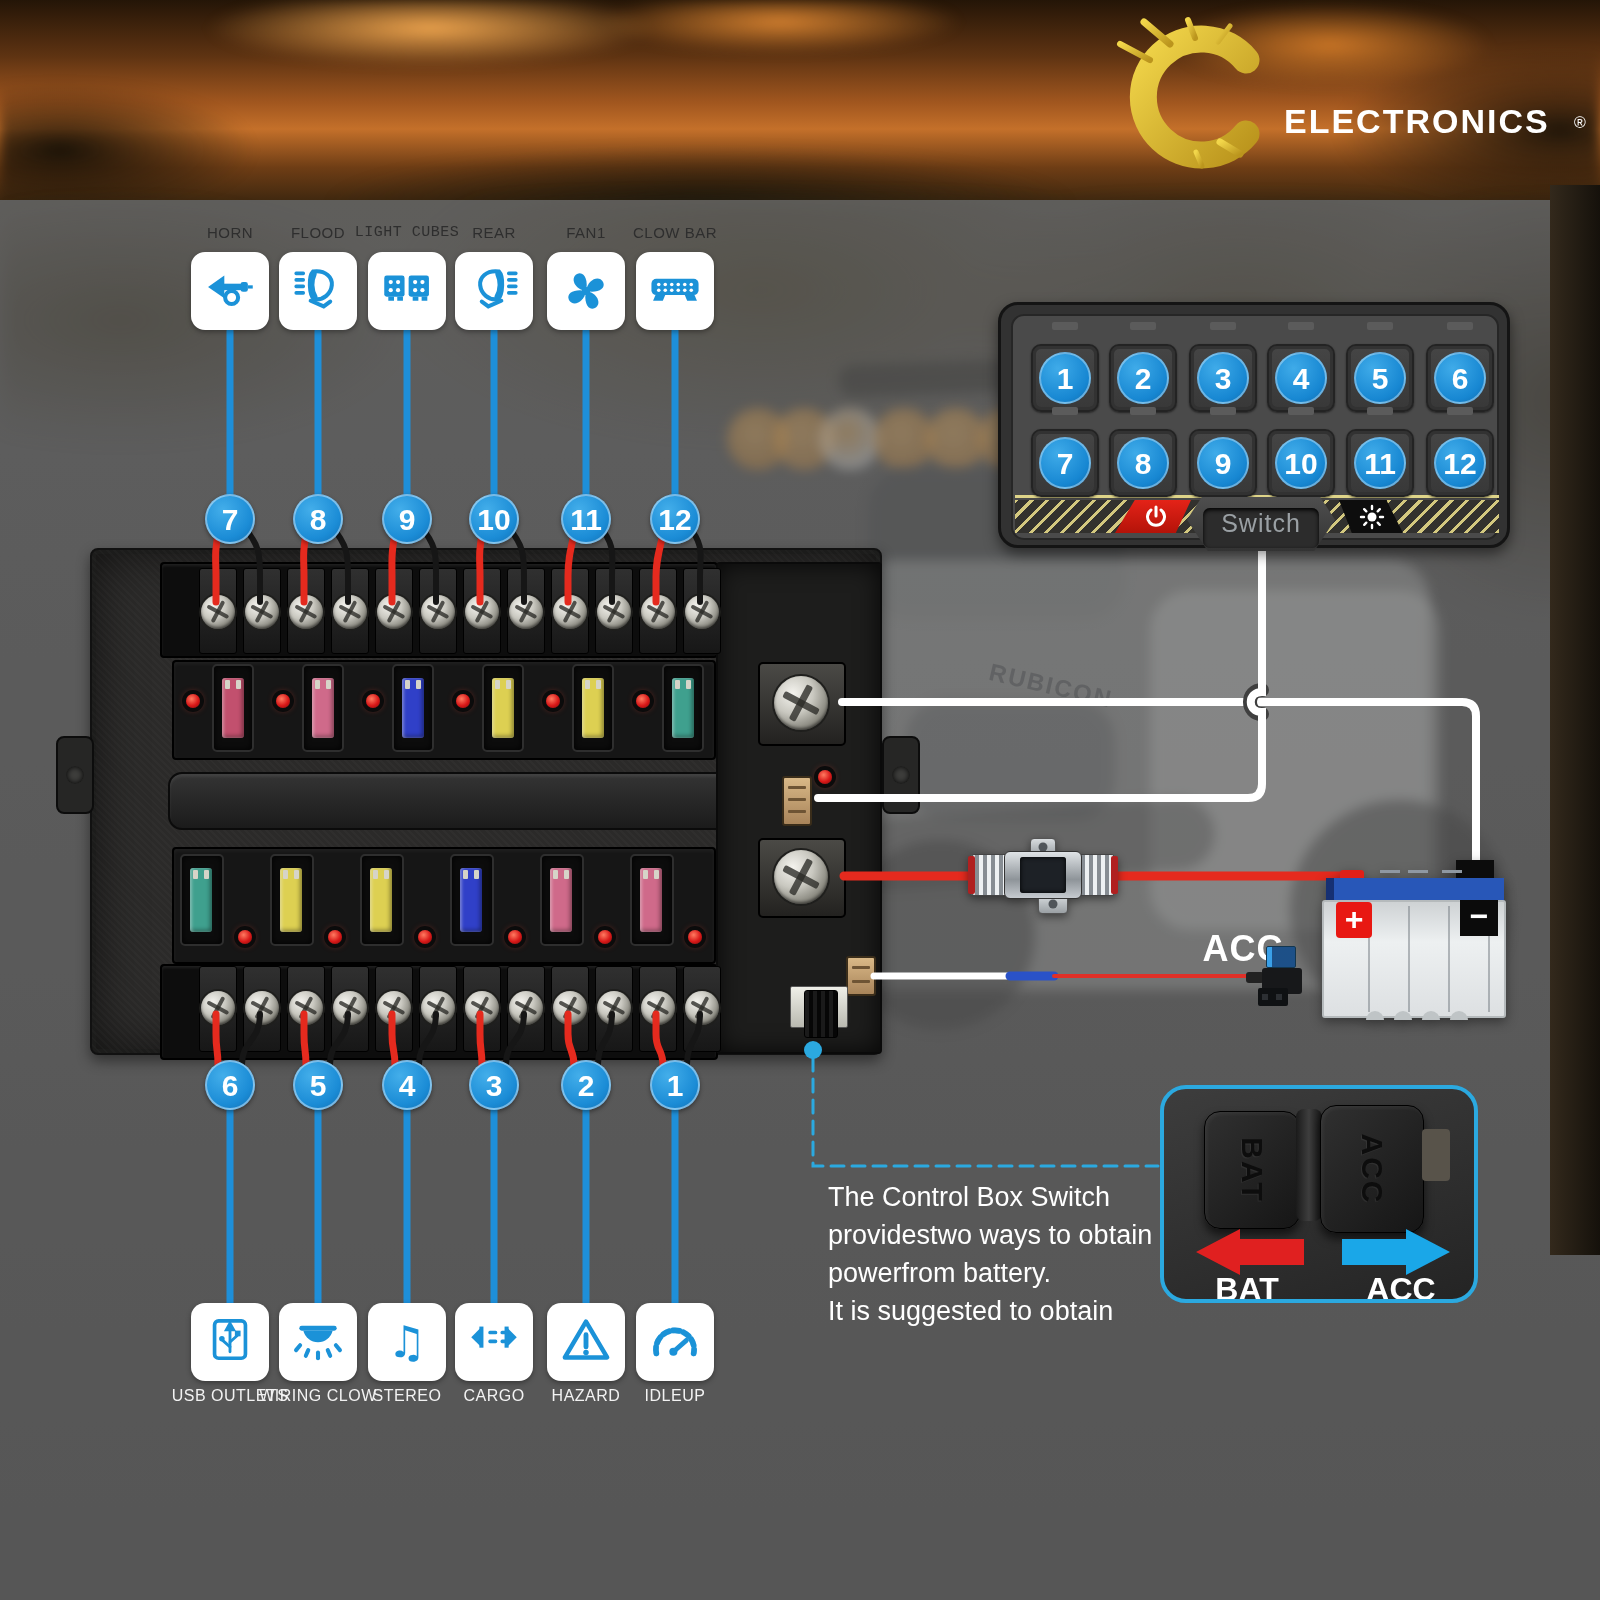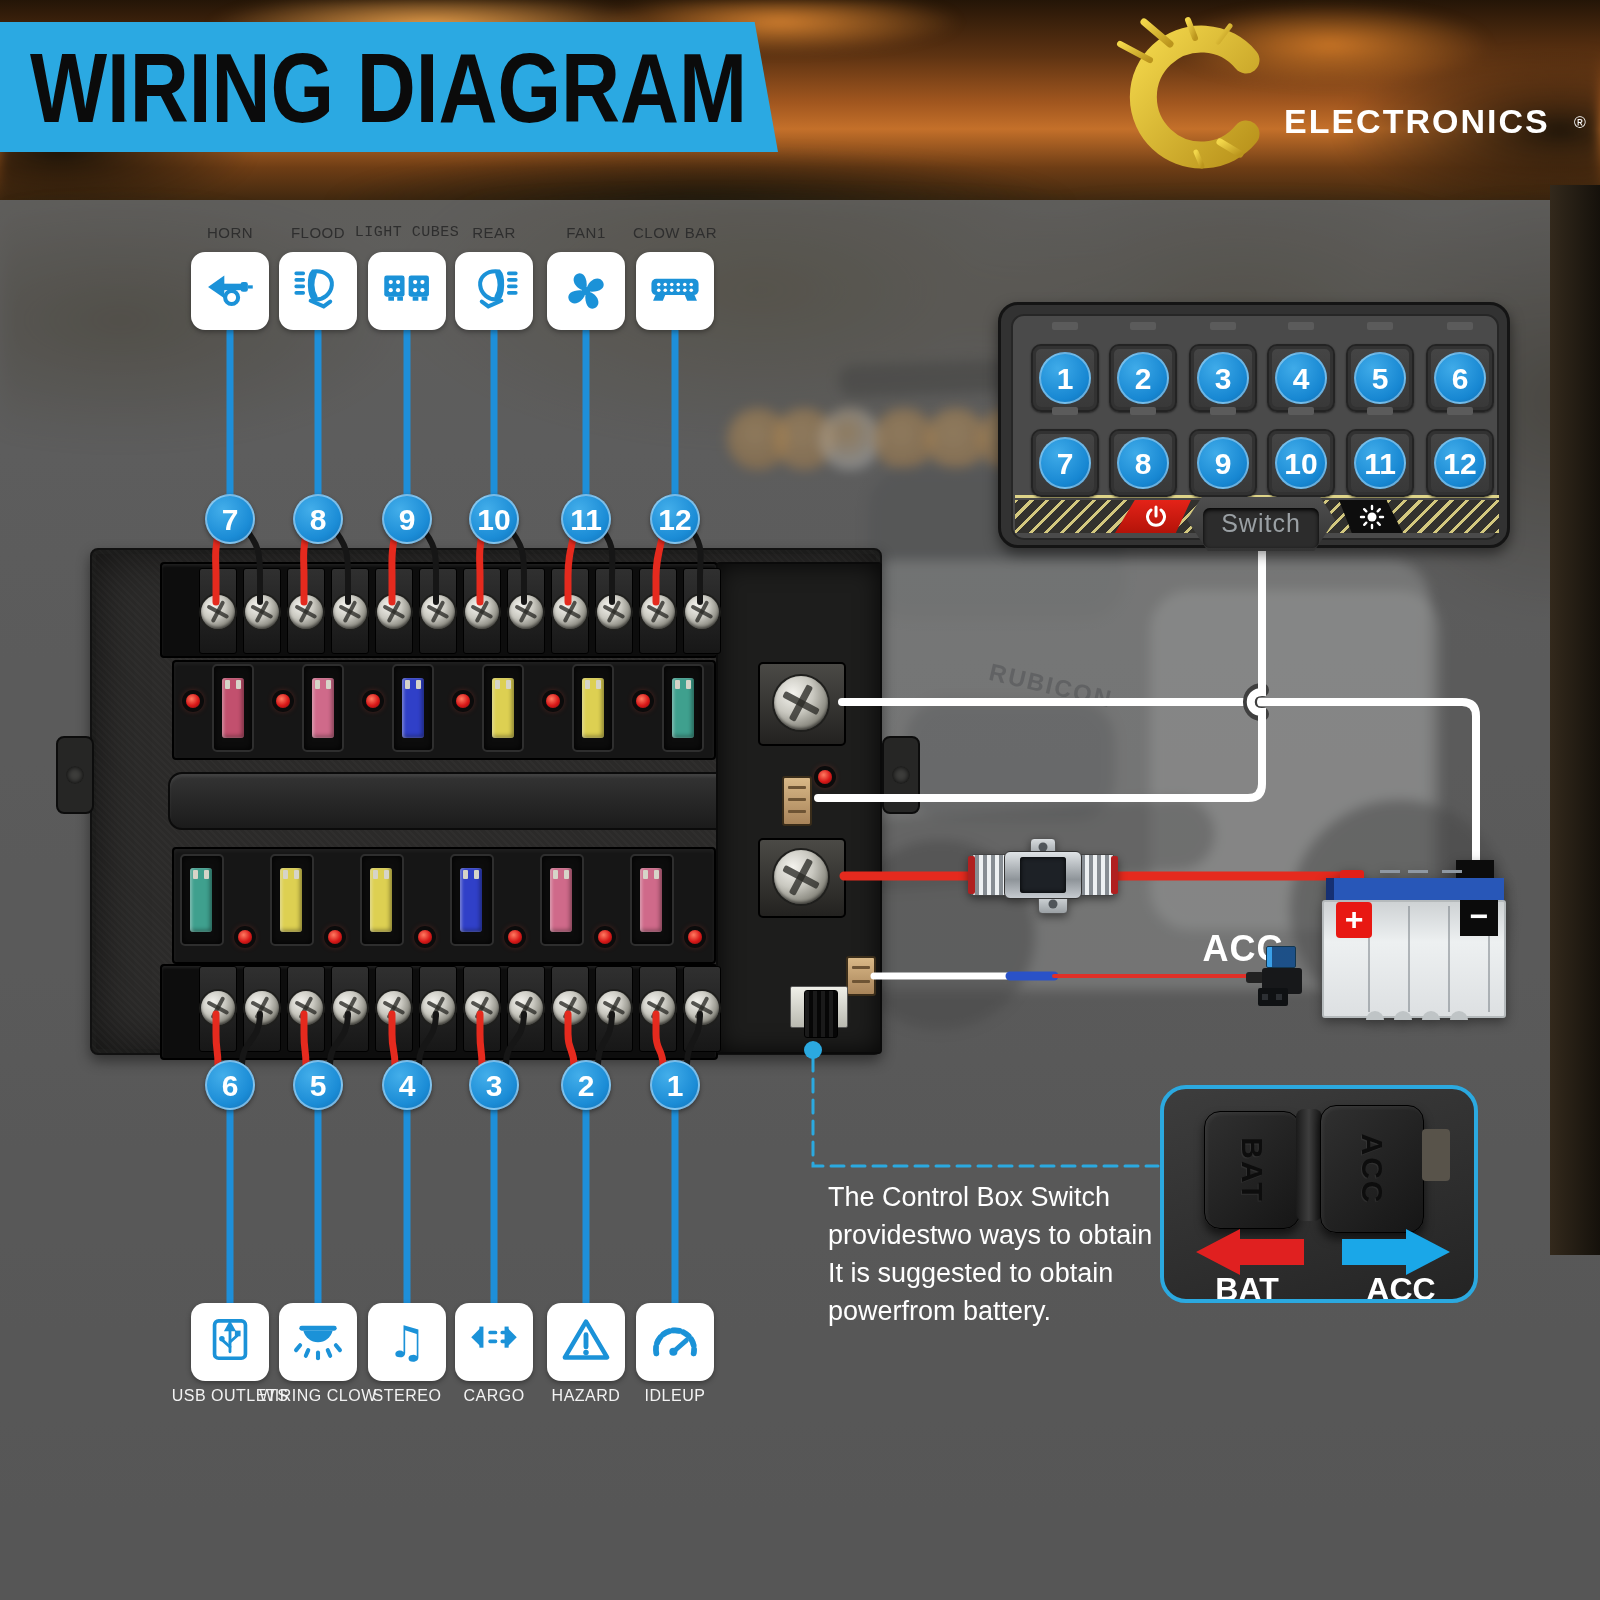--- a/index.html
+++ b/index.html
@@ -493,27 +493,24 @@
       <polygon points="140,150 76,150 76,140 32,163 76,186 76,176 140,176" fill="#e02020"></polygon>
       <polygon points="178,150 242,150 242,140 286,163 242,186 242,176 178,176" fill="#1aa7e8"></polygon>
     </svg>
     <div class="callout-label" style="left:28px;top:182px;">BAT</div>
     <div class="callout-label" style="left:182px;top:182px;">ACC</div>
   </div>
 
   <div id="note">
       <div>The Control Box Switch</div>
       <div>providestwo ways to obtain</div>
+      <div>powerfrom battery.</div>
       <div>It is suggested to obtain</div>
-      <div>powerfrom battery.</div>
-    </div>
-
-  <div id="banner">
-    <h1>WIRING DIAGRAM</h1>
-  </div>
+    </div>
+
   <div id="logo">
     <svg width="175" height="150" style="left:0;top:0;">
       <defs>
           <linearGradient id="gy" x1="0" y1="0" x2="1" y2="1">
         <stop offset="0" stop-color="#f2d64a"></stop>
             <stop offset="1" stop-color="#bb951d"></stop>
           </linearGradient>
         </defs>
       <path d="M146 42 A58 58 0 1 0 146 116" stroke="url(#gy)" stroke-width="27" fill="none" stroke-linecap="round"></path>
       <g stroke="url(#gy)" stroke-linecap="round">

